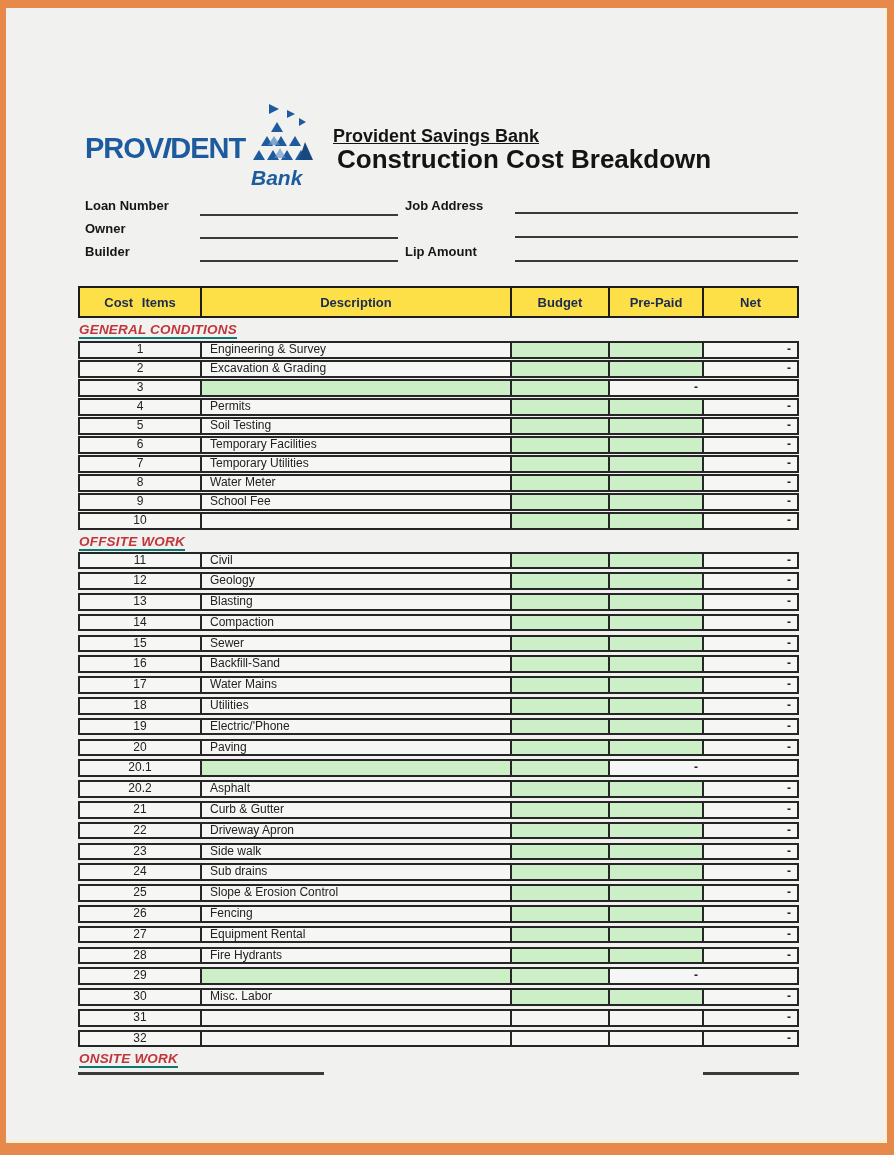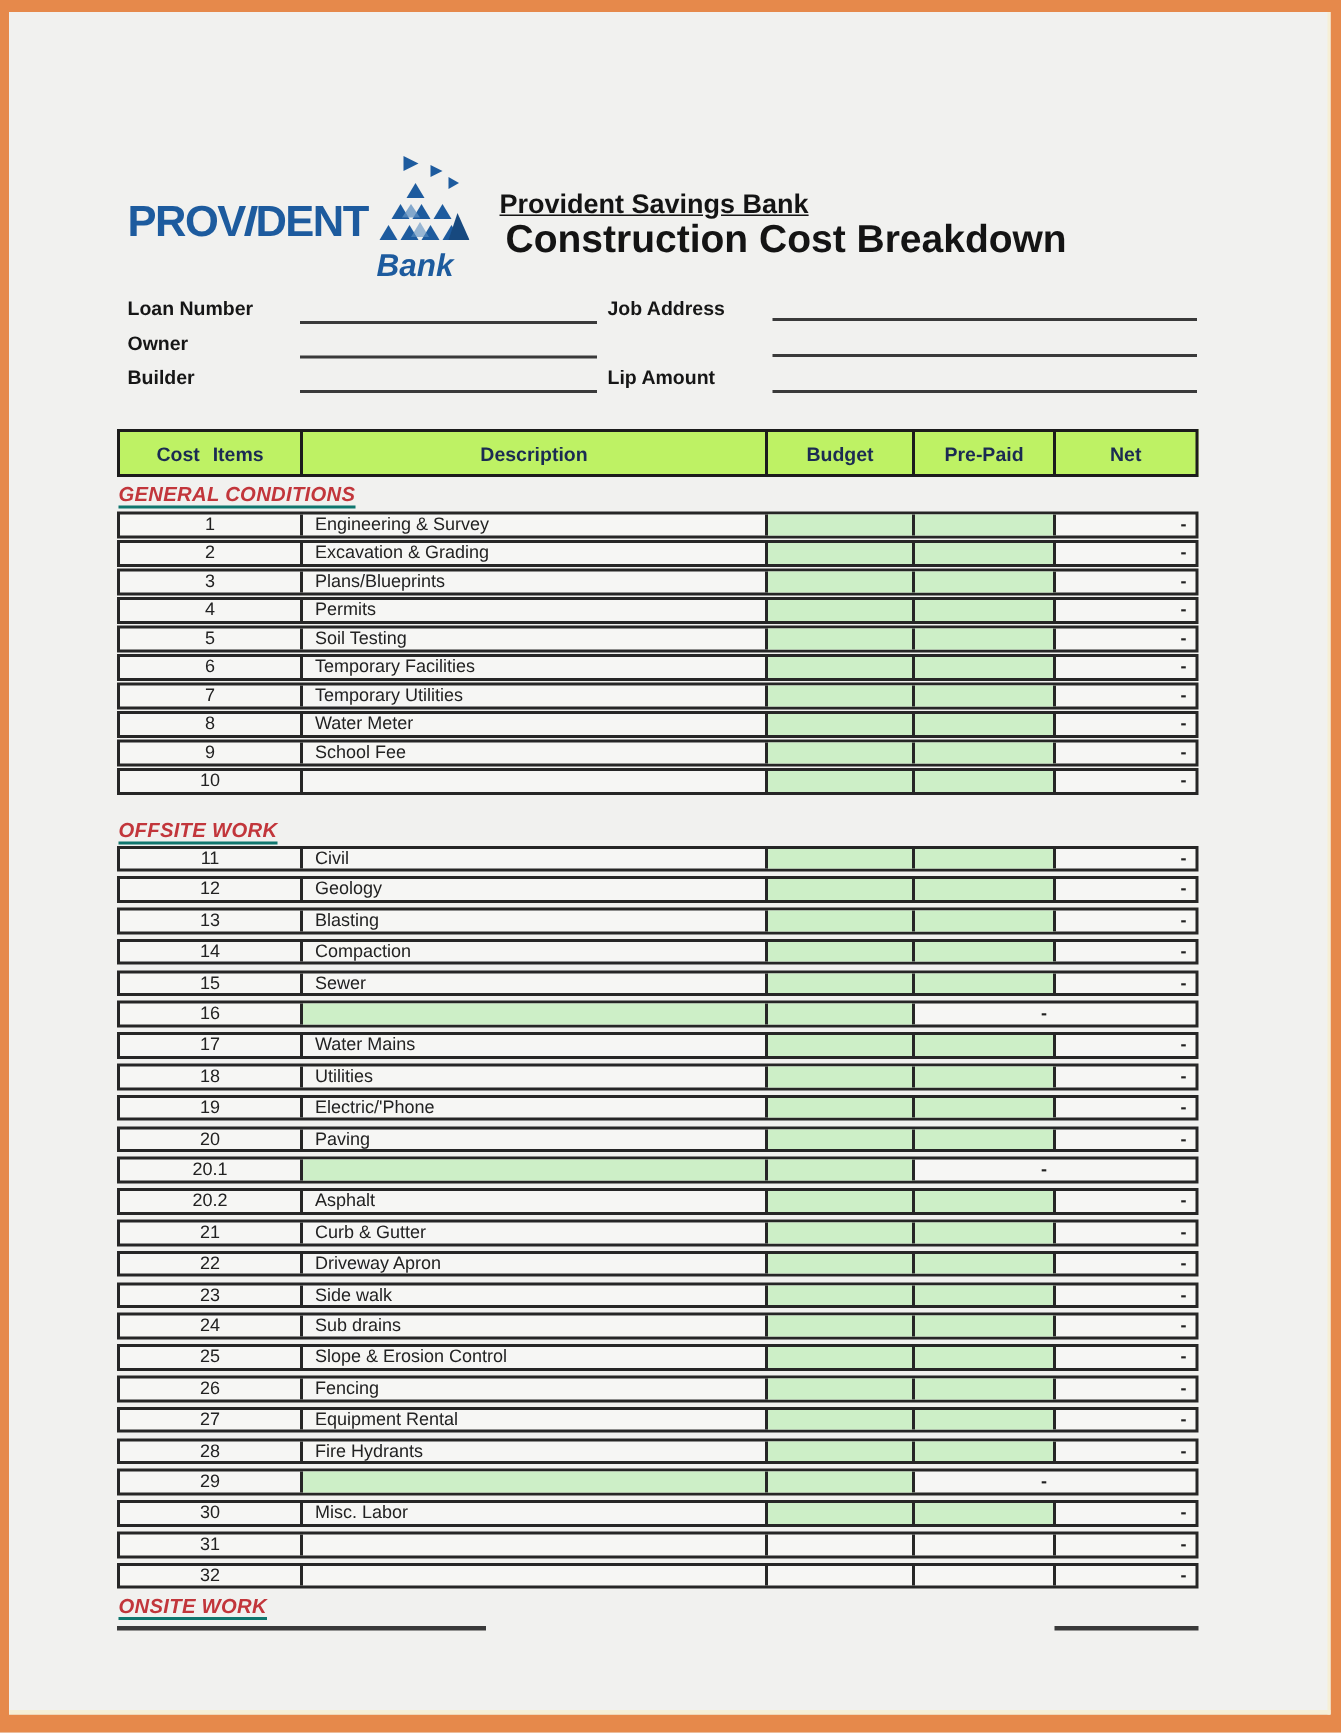--- a/index.html
+++ b/index.html
@@ -34,32 +34,32 @@
   .doc-title { position:absolute; left:337px; top:144px; font-size:26px; font-weight:bold; color:#141414; }
 
   
   .flabel { position:absolute; font-size:13px; font-weight:bold; color:#161616; white-space:nowrap; }
   .uline { position:absolute; height:2px; background:#3a3a3a; }
 
   
   .cost-table { position:absolute; left:78px; top:286px; width:721px; }
   .thead {
     display:grid; grid-template-columns:122px 310px 98px 94px 1fr;
-    height:32px; background:#bef264; border:2px solid #1c1c1c; box-sizing:border-box;
+    height:32px; background:#fde047; border:2px solid #1c1c1c; box-sizing:border-box;
   }
   .thead .hc {
     border-right:2px solid #1c1c1c; display:flex; align-items:center; justify-content:center;
     font-weight:bold; font-size:13px; color:#1B2B52;
   }
   .thead .hc:last-child { border-right:none; }
   .thead .hc.wide { word-spacing:5px; }
 
   .section-heading { font-size:13.5px; font-weight:bold; color:#C2363B; margin:4px 0 3px 1px; line-height:16px; }
   .section-heading span { border-bottom:2px solid #0f766e; padding-bottom:0; letter-spacing:0.2px;font-style:italic; }
-  .section-heading.mid { margin-top:16px; margin-bottom:2px; }
+  .section-heading.mid { margin-top:4px; margin-bottom:2px; }
   .section-heading.footer { margin-top:4px; }
 
   .trow {
     display:grid; grid-template-columns:122px 310px 98px 94px 1fr;
     height:17.5px; border:2px solid #262626; box-sizing:border-box;
     background:#F6F6F4; margin-bottom:1.5px;
   }
   .rows.offsite .trow { margin-bottom:3.3px; }
   .trow .cell { border-right:2px solid #262626; box-sizing:border-box; overflow:hidden; line-height:13px; font-size:12px; color:#222; }
   .trow .cell:last-child { border-right:none; }
@@ -140,21 +140,20 @@
           </div>
           <div class="trow">
             <div class="cell c-item">2</div>
             <div class="cell c-desc">Excavation &amp; Grading</div>
             <div class="cell c-budget fill"></div>
             <div class="cell c-prepaid fill"></div>
             <div class="cell c-net">-</div>
           </div>
           <div class="trow">
             <div class="cell c-item">3</div>
-            <div class="cell c-desc">Plans/Blueprints</div>
             <div class="cell c-budget fill"></div>
             <div class="cell c-prepaid fill"></div>
             <div class="cell c-net">-</div>
           </div>
           <div class="trow">
             <div class="cell c-item">4</div>
             <div class="cell c-desc">Permits</div>
             <div class="cell c-budget fill"></div>
             <div class="cell c-prepaid fill"></div>
             <div class="cell c-net">-</div>
@@ -234,20 +233,21 @@
           </div>
           <div class="trow">
             <div class="cell c-item">15</div>
             <div class="cell c-desc">Sewer</div>
             <div class="cell c-budget fill"></div>
             <div class="cell c-prepaid fill"></div>
             <div class="cell c-net">-</div>
           </div>
           <div class="trow">
             <div class="cell c-item">16</div>
+            <div class="cell c-desc">Backfill-Sand</div>
             <div class="cell c-budget fill"></div>
             <div class="cell c-prepaid fill"></div>
             <div class="cell c-net">-</div>
           </div>
           <div class="trow">
             <div class="cell c-item">17</div>
             <div class="cell c-desc">Water Mains</div>
             <div class="cell c-budget fill"></div>
             <div class="cell c-prepaid fill"></div>
             <div class="cell c-net">-</div>

